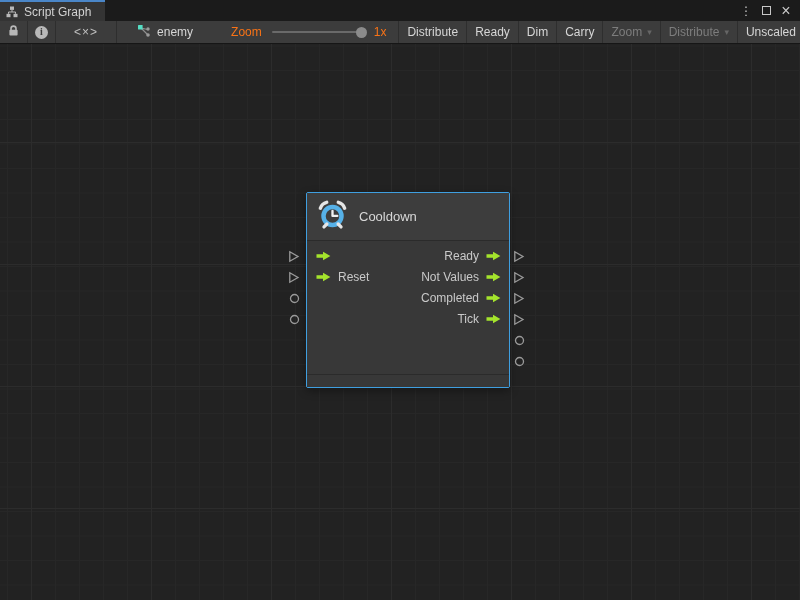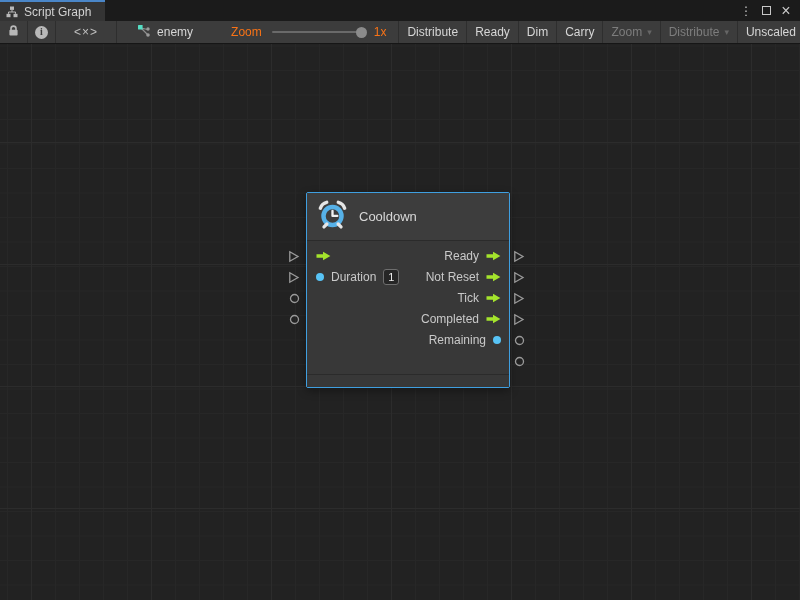--- a/index.html
+++ b/index.html
@@ -178,62 +178,61 @@
         <div class="pcol left">
           <div class="prow">
             <span class="flow-arrow">
               <svg width="15" height="10" viewBox="0 0 15 10">
                   <path d="M0.5 3.3 H7 V0.8 L14.4 5 L7 9.2 V6.7 H0.5 Z" fill="#a4e42c"></path>
                 </svg>
             </span>
             <span class="plabel"></span>
           </div>
           <div class="prow">
-            <span class="dot blue"></span>
-            <span class="plabel">Duration</span>
-            <input class="port-field" value="1" style="">
+            <span class="flow-arrow">
+              <svg width="15" height="10" viewBox="0 0 15 10">
+                  <path d="M0.5 3.3 H7 V0.8 L14.4 5 L7 9.2 V6.7 H0.5 Z" fill="#a4e42c"></path>
+                </svg>
+            </span>
+            <span class="plabel">Reset</span>
           </div>
         </div>
 
         <div class="pcol right">
           <div class="prow">
             <span class="plabel">Ready</span>
             <span class="flow-arrow">
               <svg width="15" height="10" viewBox="0 0 15 10">
                   <path d="M0.5 3.3 H7 V0.8 L14.4 5 L7 9.2 V6.7 H0.5 Z" fill="#a4e42c"></path>
                 </svg>
             </span>
           </div>
           <div class="prow">
-            <span class="plabel">Not Reset</span>
+            <span class="plabel">Not Values</span>
+            <span class="flow-arrow">
+              <svg width="15" height="10" viewBox="0 0 15 10">
+                  <path d="M0.5 3.3 H7 V0.8 L14.4 5 L7 9.2 V6.7 H0.5 Z" fill="#a4e42c"></path>
+                </svg>
+            </span>
+          </div>
+          <div class="prow">
+            <span class="plabel">Completed</span>
             <span class="flow-arrow">
               <svg width="15" height="10" viewBox="0 0 15 10">
                   <path d="M0.5 3.3 H7 V0.8 L14.4 5 L7 9.2 V6.7 H0.5 Z" fill="#a4e42c"></path>
                 </svg>
             </span>
           </div>
           <div class="prow">
             <span class="plabel">Tick</span>
             <span class="flow-arrow">
               <svg width="15" height="10" viewBox="0 0 15 10">
                   <path d="M0.5 3.3 H7 V0.8 L14.4 5 L7 9.2 V6.7 H0.5 Z" fill="#a4e42c"></path>
                 </svg>
             </span>
-          </div>
-          <div class="prow">
-            <span class="plabel">Completed</span>
-            <span class="flow-arrow">
-              <svg width="15" height="10" viewBox="0 0 15 10">
-                  <path d="M0.5 3.3 H7 V0.8 L14.4 5 L7 9.2 V6.7 H0.5 Z" fill="#a4e42c"></path>
-                </svg>
-            </span>
-          </div>
-          <div class="prow">
-            <span class="plabel">Remaining</span>
-            <span class="dot blue"></span>
           </div>
         </div>
       </div>
 
       <div class="node-footer"></div>
     </div>
 
     <span class="oport" style="left:288px; top:206px;">
       <svg width="12" height="13" viewBox="0 0 12 13">
           <path d="M1.8 1.8 L10 6.5 L1.8 11.2 Z" fill="none" stroke="#9a9a9a" stroke-width="1.3"></path>

